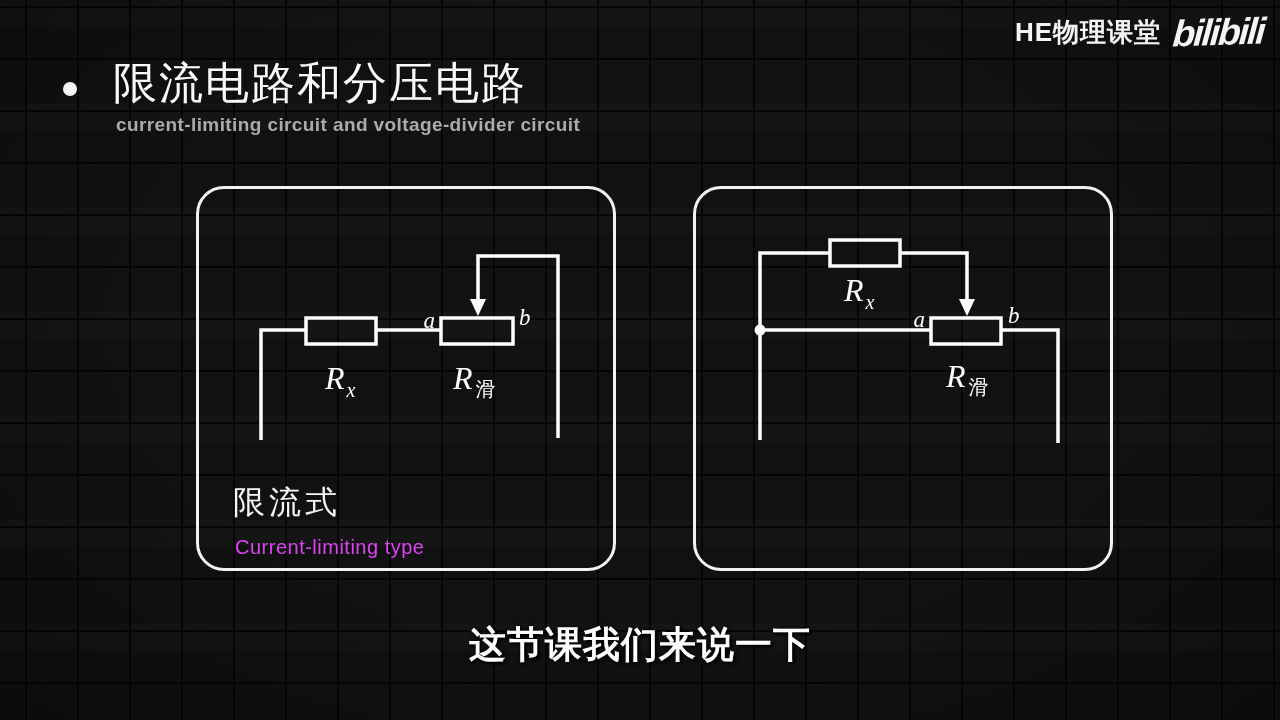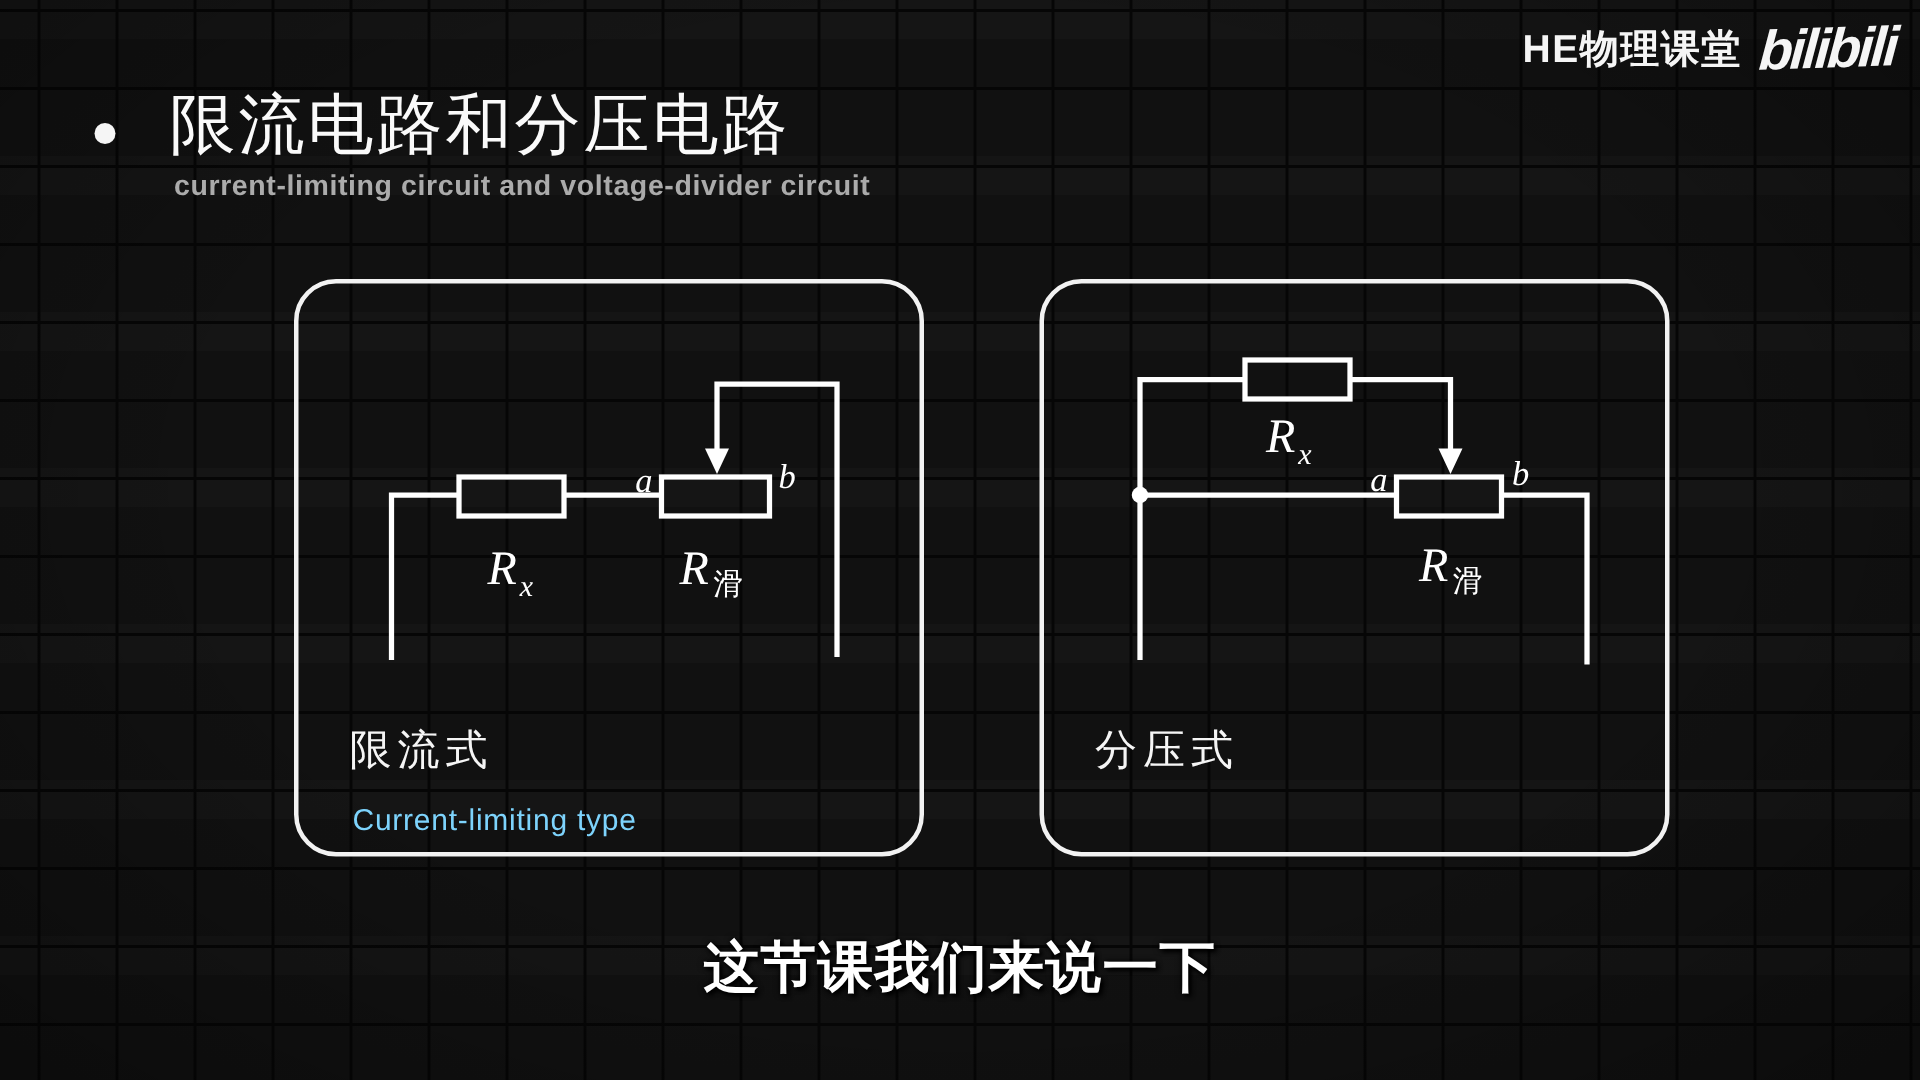--- a/index.html
+++ b/index.html
@@ -48,25 +48,25 @@
 
   
   .panel {
     position:absolute; top:186px; width:420px; height:385px;
     border:3px solid #f2f2f2; border-radius:28px;
   }
   .panel-left  { left:196px; }
   .panel-right { left:693px; }
   .panel svg { position:absolute; left:0; top:0; }
   .type-zh {
-    position:absolute; left:34px; top:292px; font-size:28px; color:#f5f5f5;
+    position:absolute; left:34px; top:292px; font-size:32px; color:#f5f5f5;
     font-family:"Liberation Serif","DejaVu Serif",serif; letter-spacing:4px;
   }
   .type-en {
-    position:absolute; left:36px; top:347px; font-size:20px; color:#7dd3fc;
+    position:absolute; left:36px; top:347px; font-size:20px; color:#d946ef;
     letter-spacing:0.5px;
   }
 
   
   .term  { font:italic 23px "Liberation Serif","DejaVu Serif",serif; fill:#ffffff; }
   .rsym  { font:italic 32px "Liberation Serif","DejaVu Serif",serif; fill:#ffffff; }
   .rsub  { font:italic 20px "Liberation Serif","DejaVu Serif",serif; fill:#ffffff; }
   .rsubc { font:20px "Liberation Serif","DejaVu Serif",serif; fill:#ffffff; }
 
   
@@ -119,16 +119,15 @@
       <rect x="235" y="129" width="70" height="26"></rect>
       <polyline points="305,141 362,141 362,254"></polyline>
     </g>
     <polygon points="263,110 279,110 271,127" fill="#ffffff"></polygon>
     <circle cx="64" cy="141" r="5.5" fill="#ffffff"></circle>
     <text x="229" y="138" text-anchor="end" class="term">a</text>
     <text x="312" y="134" class="term">b</text>
     <text x="148" y="112"><tspan class="rsym">R</tspan><tspan class="rsub" dx="2" dy="8">x</tspan></text>
     <text x="250" y="198"><tspan class="rsym">R</tspan><tspan class="rsubc" dx="3" dy="7">滑</tspan></text>
   </svg>
-  <div class="type-zh">分压式</div>
 </div>
 
 <div class="subtitle">这节课我们来说一下</div>
 
 </body></html>

